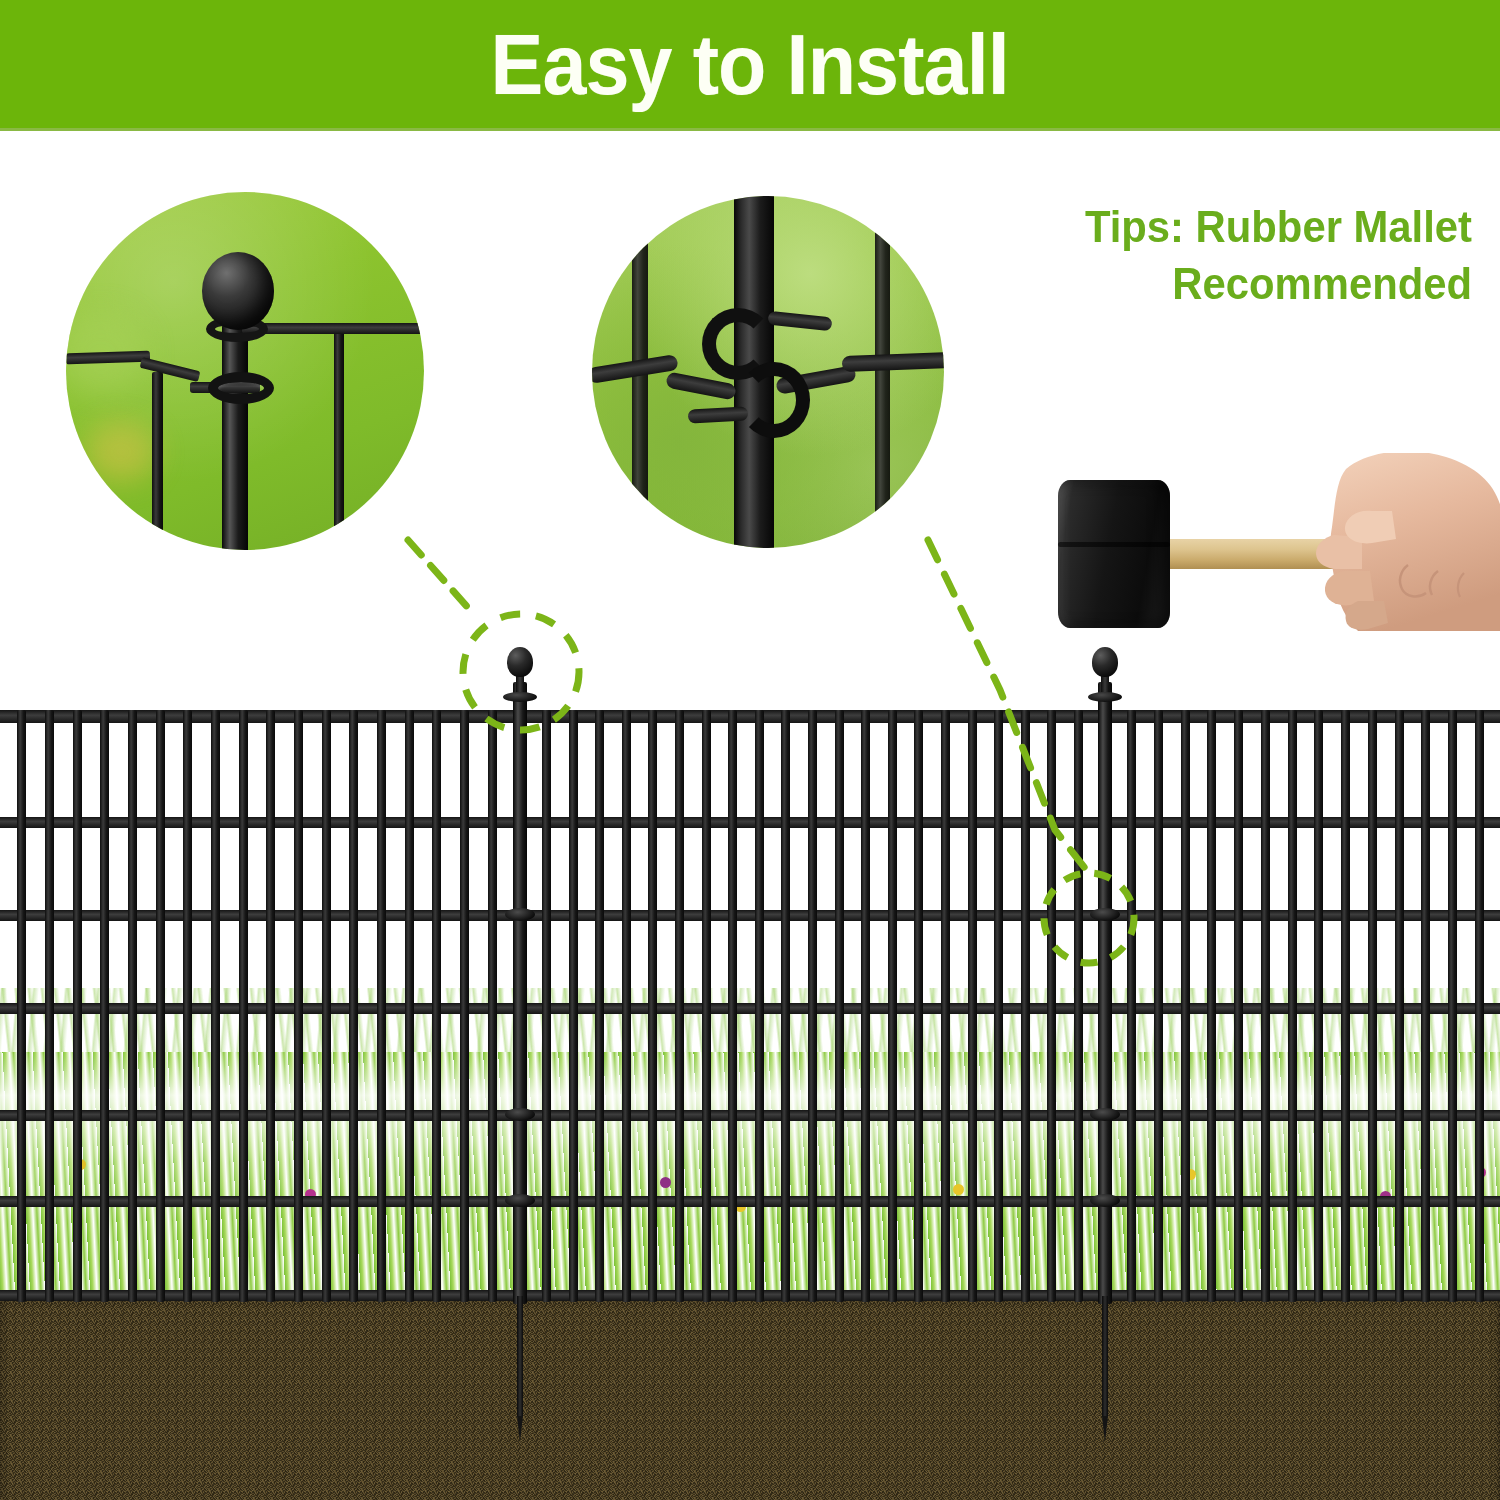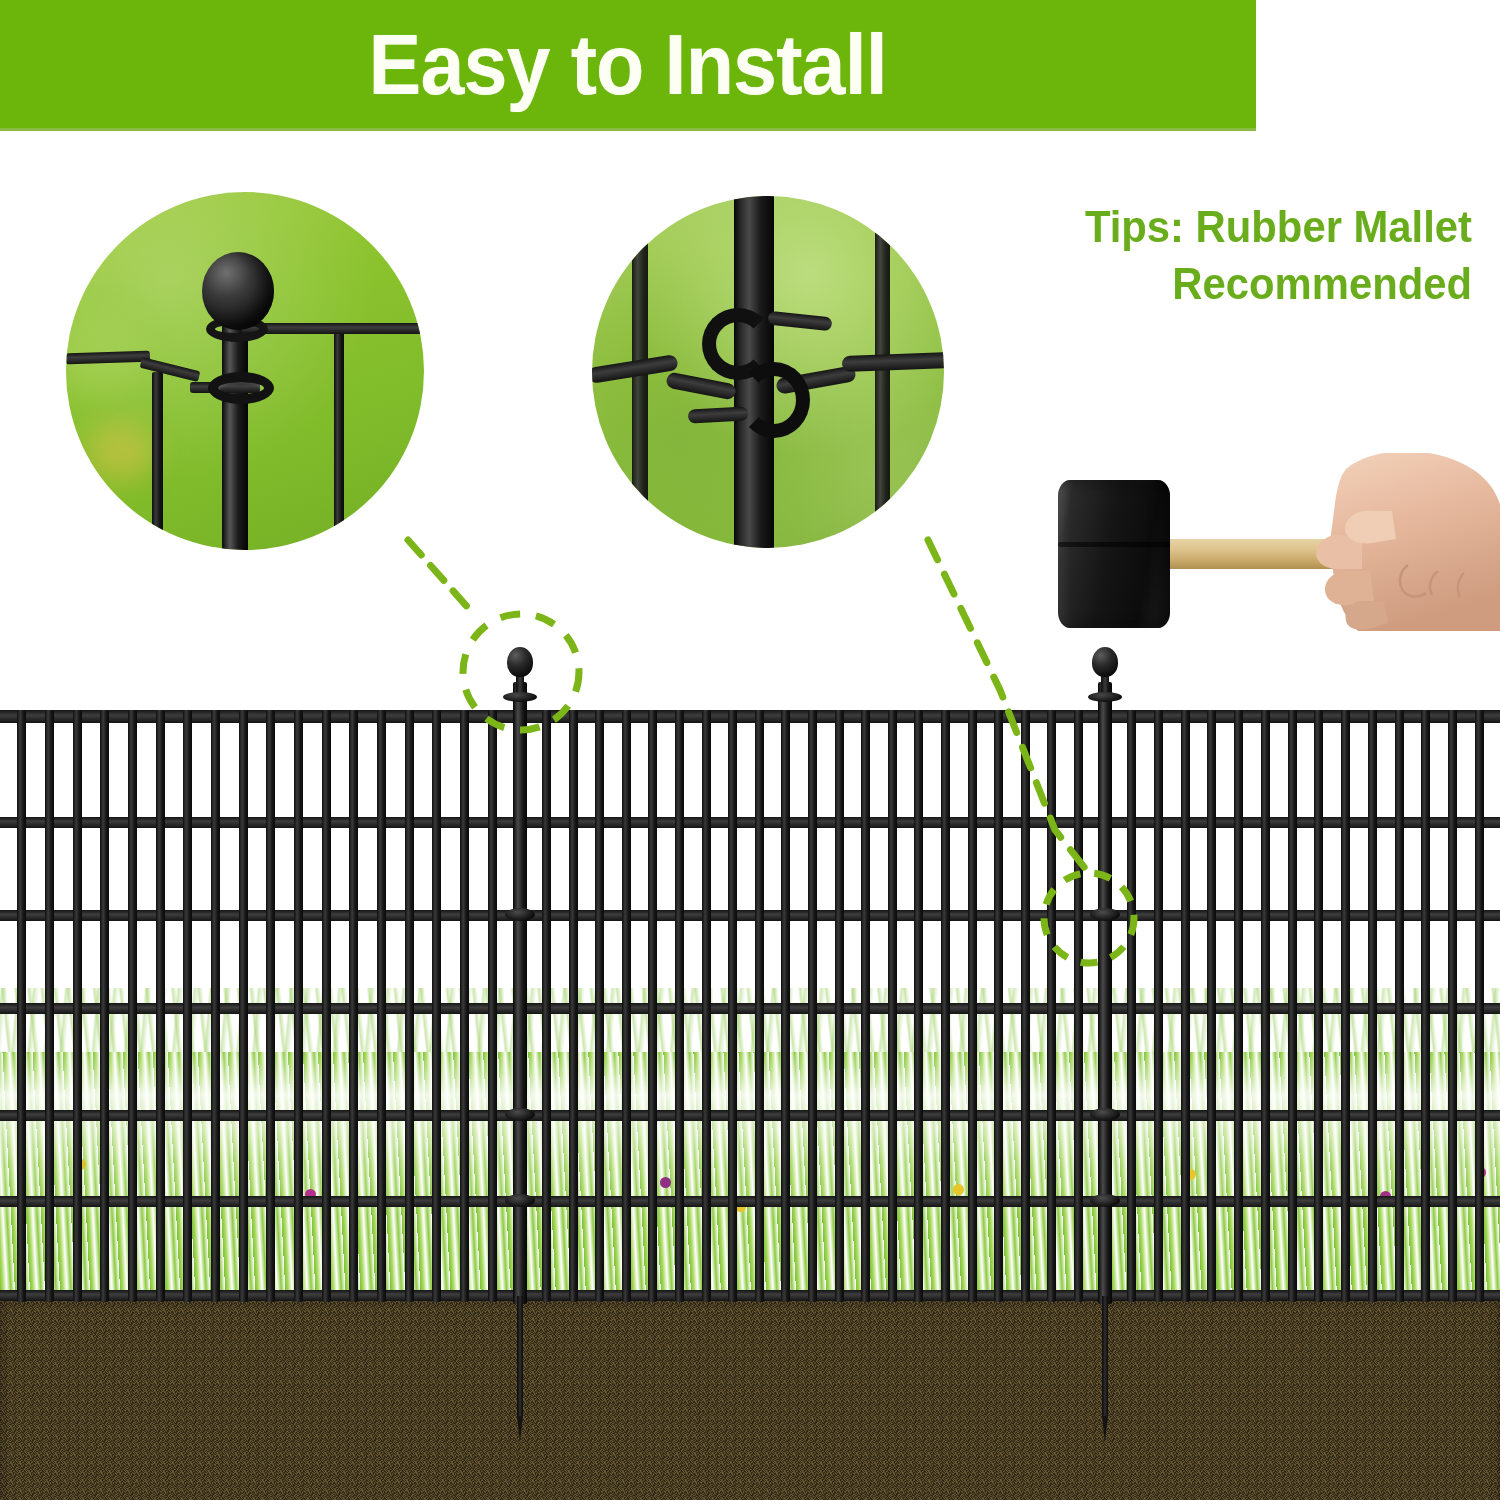--- a/index.html
+++ b/index.html
@@ -7,21 +7,21 @@
   body {
     font-family:"Liberation Sans", sans-serif;
     background:#ffffff;
     position:relative;
     overflow:hidden;
   }
   #stage { position:relative; width:1500px; height:1500px; overflow:hidden; background:#fff; }
 
   
   .banner {
-    position:absolute; left:0; top:0; width:1256px; height:131px;
+    position:absolute; left:0; top:0; width:1500px; height:131px;
     background:#6cb50a;
     border-bottom:3px solid #8ab944;
     display:flex; align-items:center; justify-content:center;
   }
   .banner-title {
     color:#fdfff5; font-size:86px; font-weight:bold;
     letter-spacing:-1px; line-height:1;
     font-family:"Liberation Sans", sans-serif;
     transform:scaleX(0.92); transform-origin:center;
     text-shadow:0 0 1px rgba(255,255,255,.4);

